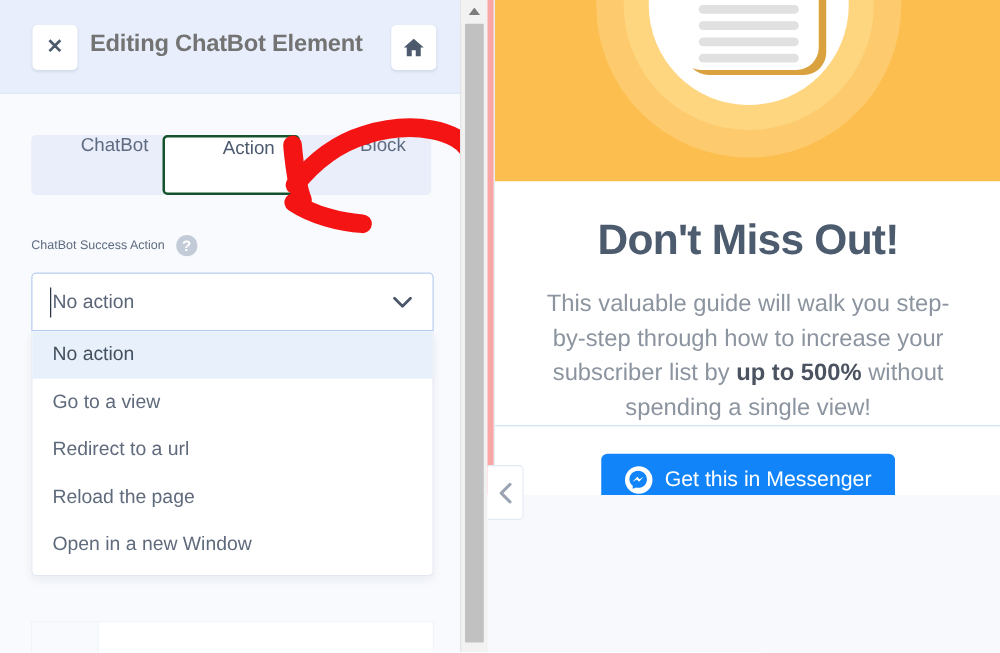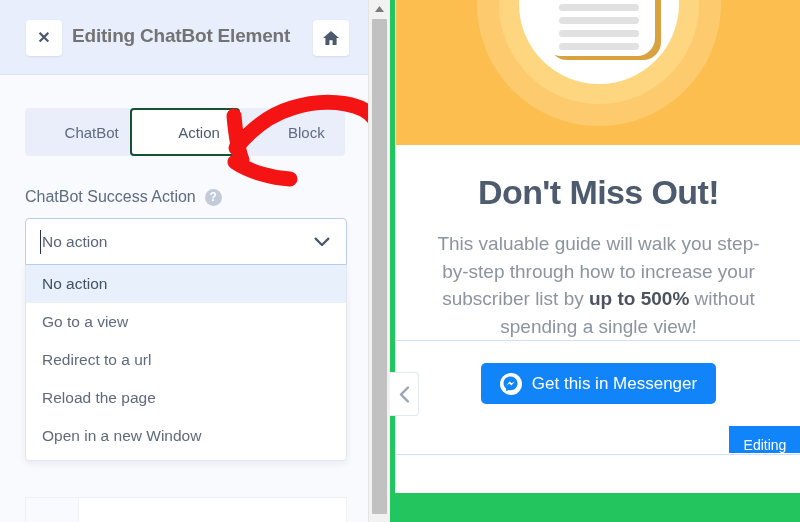--- a/index.html
+++ b/index.html
@@ -84,21 +84,21 @@
     width: 320px;
     height: 48px;
     background: #e9eefa;
     border-radius: 4px;
     display: flex;
     box-sizing: border-box;
   }
   .tab {
     flex: 1 1 0;
     display: flex;
-    align-items: center;
+    align-items: flex-start;
     justify-content: center;
     font-size: 15px;
     color: #5e6b80;
     cursor: pointer;
     box-sizing: border-box;
     padding-left: 28px;
   }
   .tab.active {
     background: #ffffff;
     border: 2px solid #14532d;
@@ -107,21 +107,21 @@
   }
 
   
   .field-label-row {
     position: absolute;
     left: 25px; top: 188px;
     display: flex;
     align-items: center;
   }
   .field-label {
-    font-size: 16px;
+    font-size: 10px;
     color: #5e6b80;
     text-align: right;
   }
   .help-icon {
     margin-left: 9px;
     width: 17px; height: 17px;
     border-radius: 50%;
     background: #c3cbd8;
     color: #ffffff;
     font-size: 12px;
@@ -249,22 +249,22 @@
     background: #c1c1c1;
     border-radius: 1px;
     cursor: grab;
   }
 
   
   .preview-panel {
     position: absolute;
     left: 390px; top: 0;
     width: 410px;
-    height: 522px;
-    background: #22c55e;
+    height: 396px;
+    background: #fca5a5;
     overflow: hidden;
   }
   .preview-card {
     position: absolute;
     left: 5px; top: 0;
     width: 405px;
     background: #ffffff;
     border-left: 1px solid #e6ecf3;
   }
   .hero {

